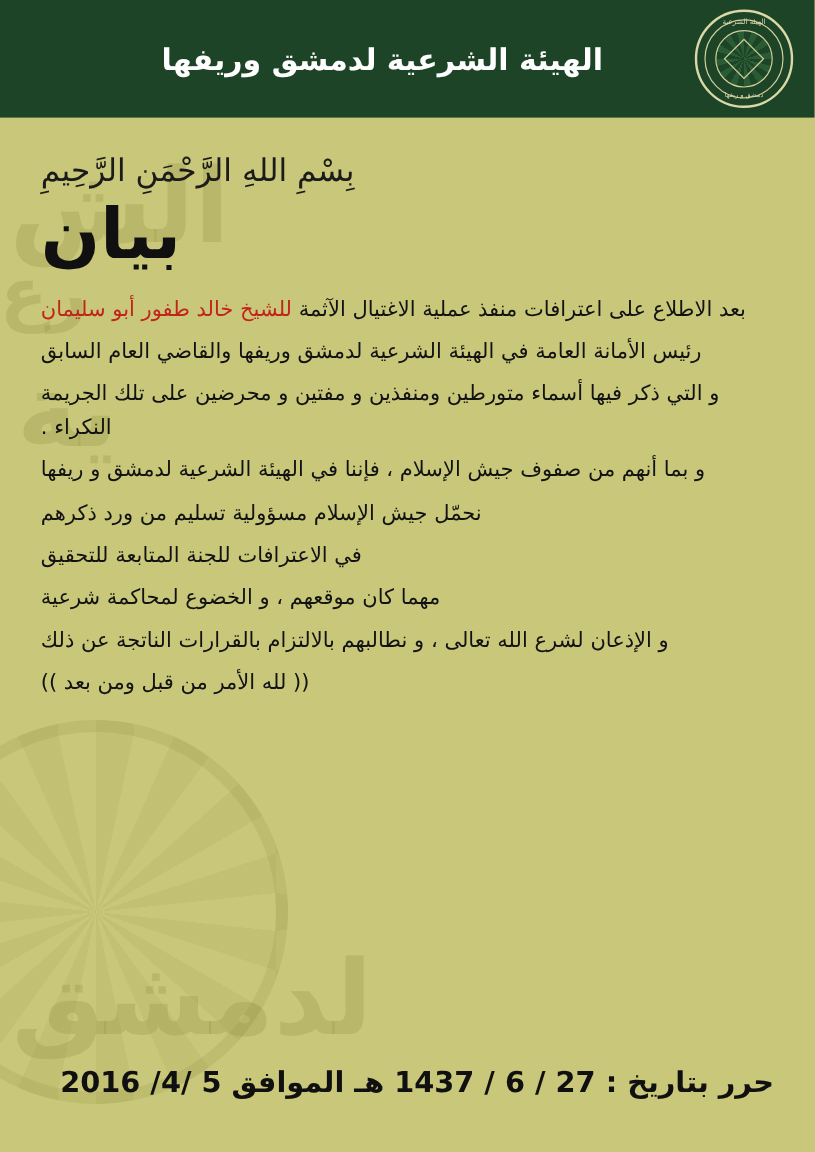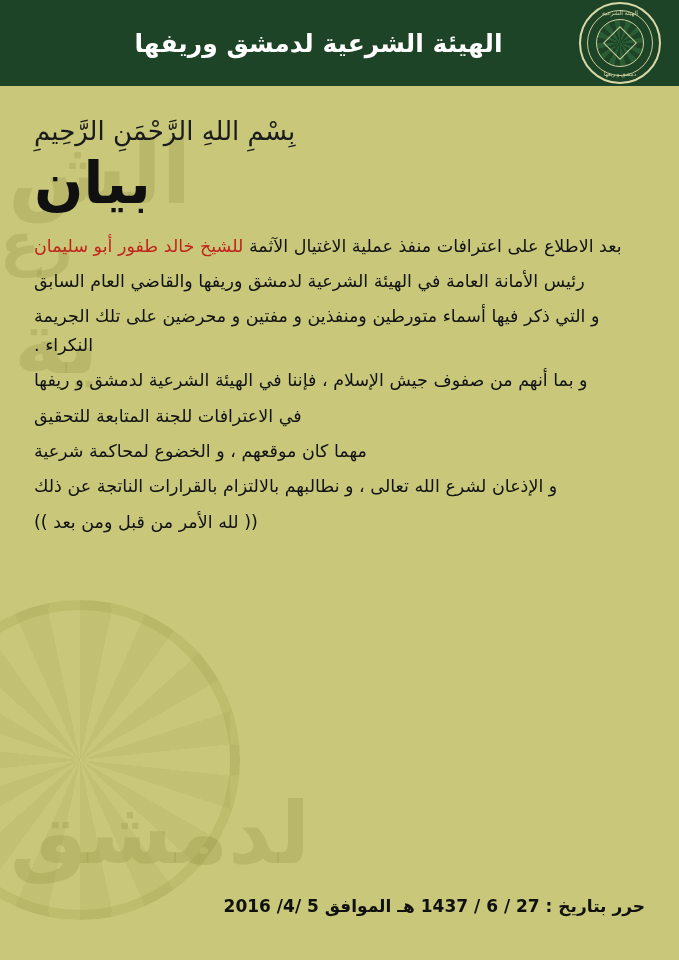--- a/index.html
+++ b/index.html
@@ -19,21 +19,21 @@
     width: 679px;
     height: 960px;
     background: #c9c87a;
     overflow: hidden;
   }
 
   
   .header {
     position: relative;
     width: 100%;
-    height: 86px;
+    height: 98px;
     background: #1d4426;
     display: flex;
     align-items: center;
     justify-content: flex-start;
     box-sizing: border-box;
     padding: 15px 18px;
     z-index: 5;
   }
   .logo {
     width: 78px;
@@ -177,21 +177,21 @@
   }
   .hl {
     color: #c0241b;
   }
 
   .footer-date {
     position: absolute;
     z-index: 3;
     right: 34px;
     bottom: 44px;
-    font-size: 17px;
+    font-size: 24px;
     font-weight: bold;
     color: #101010;
     direction: rtl;
   }
 </style>
 </head>
 <body>
 
 <div class="page">
 
@@ -214,20 +214,21 @@
   </div>
 
   <div class="content">
     <div class="basmala">بِسْمِ اللهِ الرَّحْمَنِ الرَّحِيمِ</div>
     <div class="bayan">بيان</div>
     <div class="body-block" id="body-lines">
         <div class="line first"><span>بعد الاطلاع على اعترافات منفذ عملية الاغتيال الآثمة </span><span class="hl">للشيخ خالد طفور أبو سليمان</span></div>
         <div class="line"><span>رئيس الأمانة العامة في الهيئة الشرعية لدمشق وريفها والقاضي العام السابق</span></div>
         <div class="line"><span>و التي ذكر فيها أسماء متورطين ومنفذين  و مفتين و محرضين على تلك الجريمة النكراء .</span></div>
         <div class="line"><span>و بما أنهم من صفوف جيش الإسلام ، فإننا في الهيئة الشرعية لدمشق و ريفها</span></div>
+        <div class="line"><span>نحمّل جيش الإسلام مسؤولية تسليم من ورد ذكرهم</span></div>
         <div class="line"><span>في الاعترافات للجنة المتابعة للتحقيق</span></div>
         <div class="line"><span>مهما كان موقعهم ، و الخضوع لمحاكمة شرعية</span></div>
         <div class="line"><span>و الإذعان لشرع الله تعالى ، و نطالبهم بالالتزام بالقرارات الناتجة عن ذلك</span></div>
         <div class="line"><span>(( لله الأمر من قبل ومن بعد ))</span></div>
       </div>
   </div>
 
   <div class="footer-date">حرر بتاريخ : 27 / 6 / 1437 هـ الموافق 5 /4/ 2016</div>
 </div>
 

